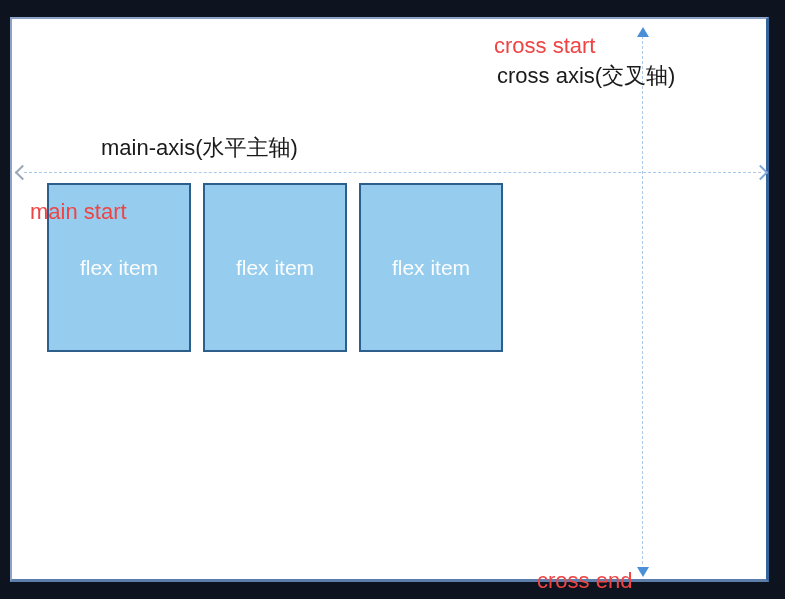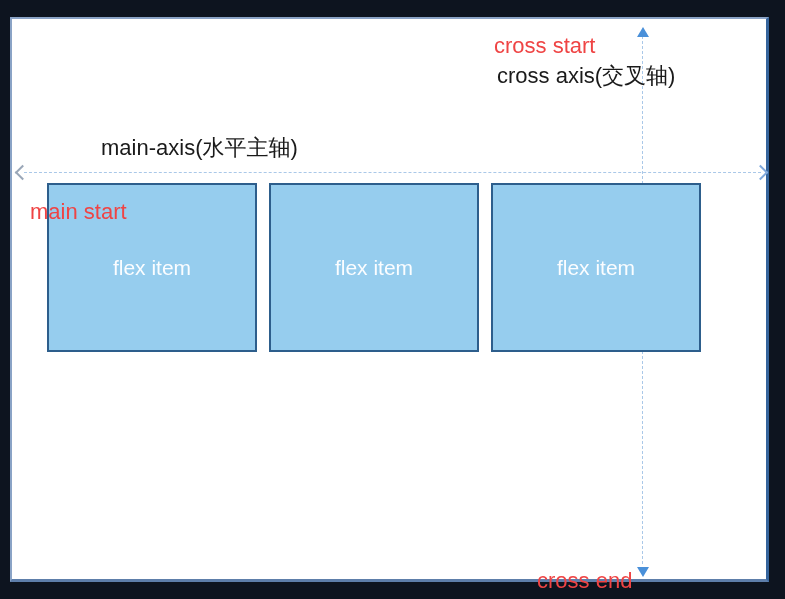--- a/index.html
+++ b/index.html
@@ -105,21 +105,21 @@
   
   .flex-row {
     position: absolute;
     left: 47px;
     top: 183px;
     display: flex;
     gap: 12px;
     z-index: 2;
   }
   .flex-item {
-    width: 210px;
+    width: 144px;
     height: 169px;
     background: #96cdee;
     border: 2px solid #2d5e8c;
     display: flex;
     align-items: center;
     justify-content: center;
   }
   .flex-item span {
     color: #fbfdff;
     font-size: 21px;

